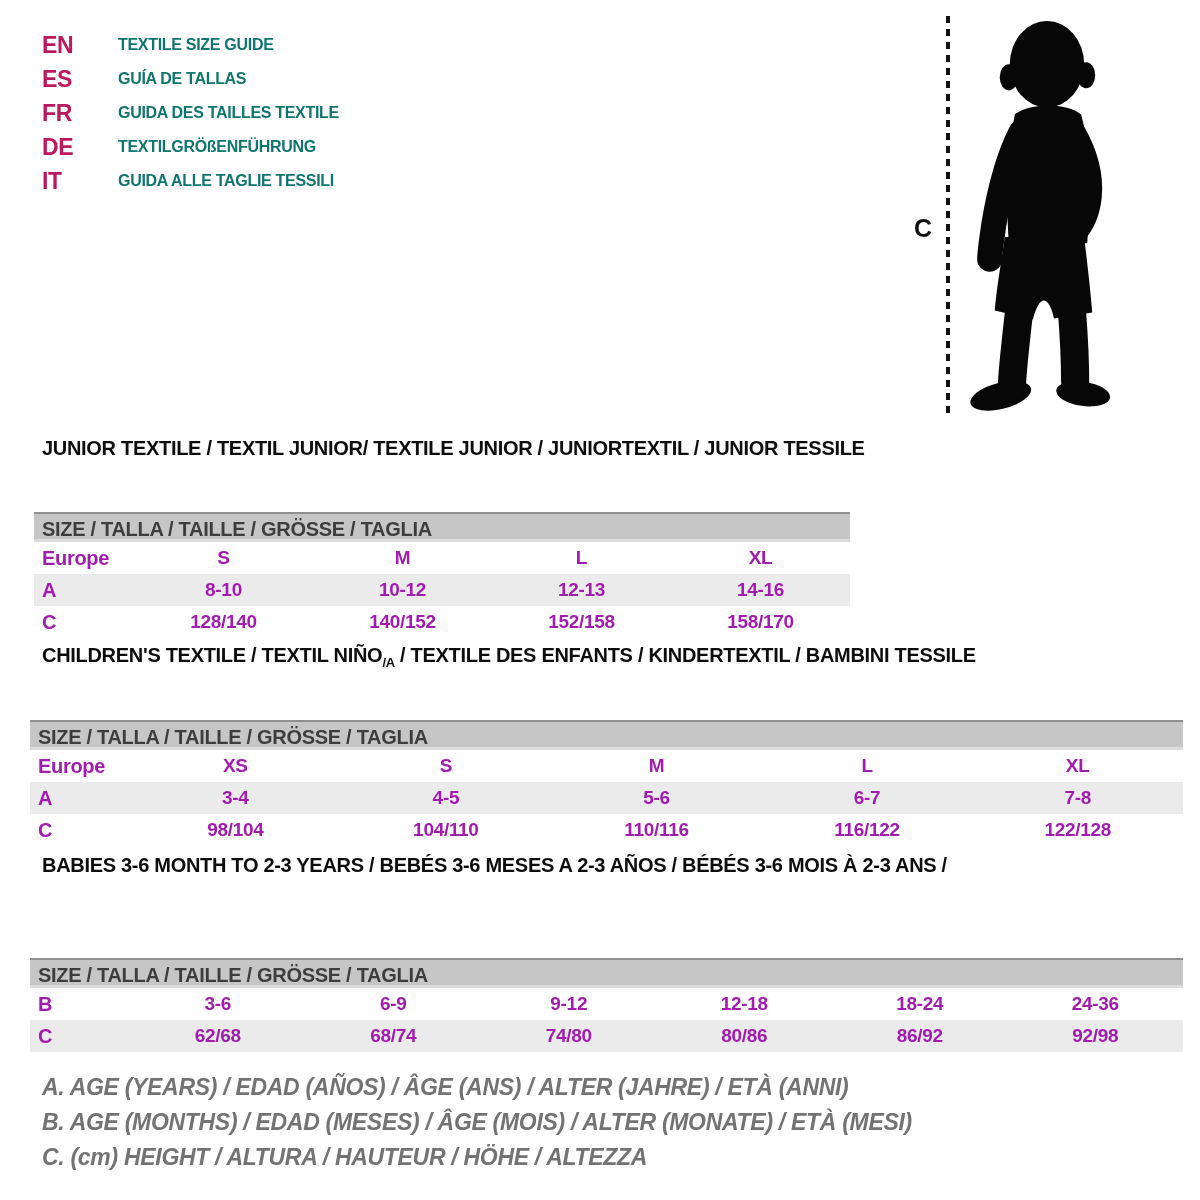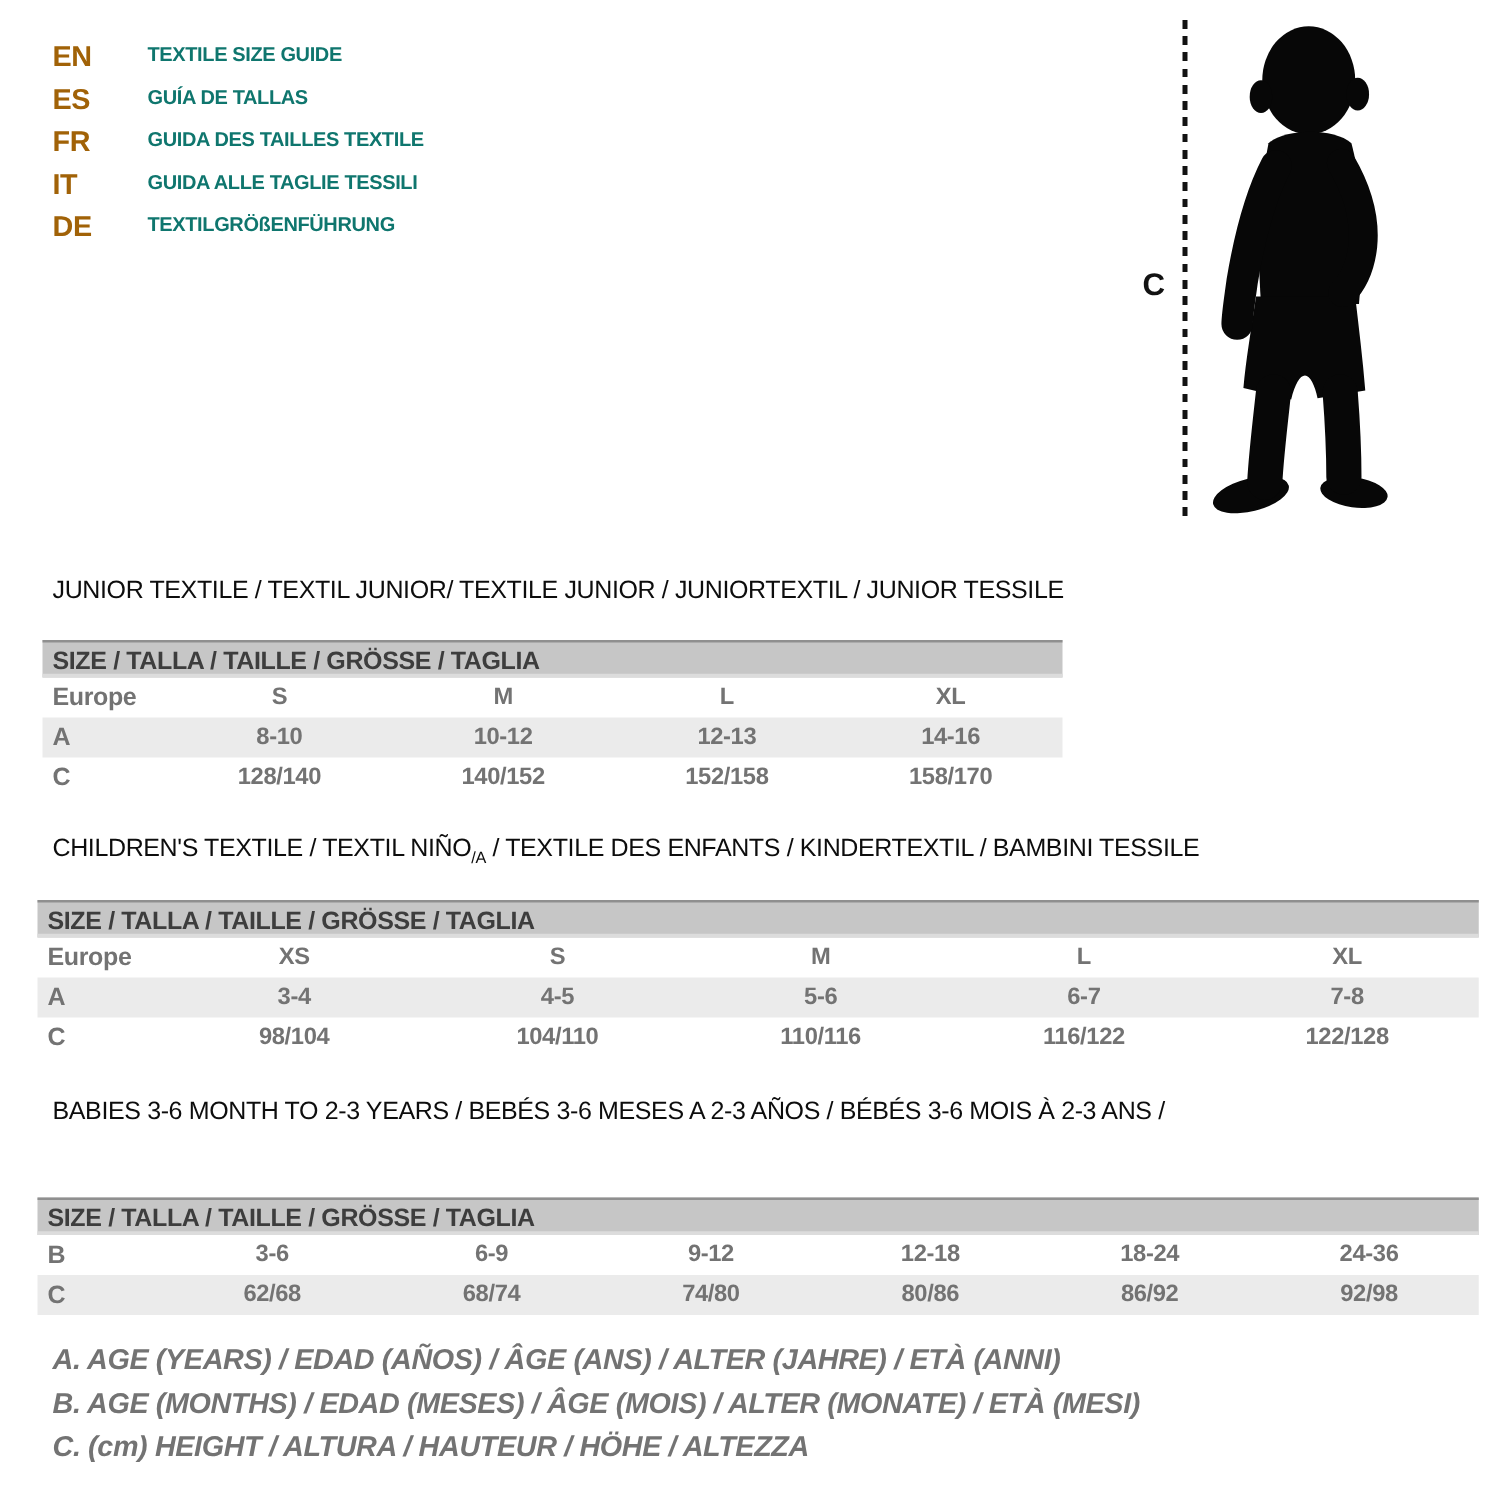--- a/index.html
+++ b/index.html
@@ -3,40 +3,40 @@
 <meta charset="utf-8">
 <style>
   html,body{margin:0;padding:0;background:#ffffff;}
   .canvas{
     position:relative;width:1200px;height:1200px;background:#ffffff;overflow:hidden;
     font-family:"Liberation Sans", sans-serif;color:#1c1c1c;letter-spacing:-0.3px;
   }
   
   .lang-list{position:absolute;top:28px;left:42px;}
   .lang-row{display:flex;height:34px;align-items:center;}
-  .lang-code{width:76px;font-size:23px;font-weight:700;color:#a16207;}
+  .lang-code{width:76px;font-size:23px;font-weight:700;color:#be185d;}
   .lang-title{font-size:16px;font-weight:700;color:#0f766e;white-space:nowrap;}
   
   .dashed-line{
     position:absolute;left:946px;top:16px;width:4px;height:398px;
     background:repeating-linear-gradient(to bottom,#121212 0 7px,transparent 7px 13px);
   }
   .c-label{position:absolute;left:914px;top:214px;font-size:25px;font-weight:700;color:#121212;}
   .silhouette{position:absolute;left:958px;top:14px;width:182px;height:402px;}
   
-  .sec-title{position:absolute;left:42px;font-size:20px;font-weight:400;color:#0d0d0d;white-space:nowrap;margin-top:24px;}
+  .sec-title{position:absolute;left:42px;font-size:20px;font-weight:700;color:#0d0d0d;white-space:nowrap;}
   .sec-title sub{font-size:13px;}
   .two-line{line-height:33px;}
   
   .stable{position:absolute;}
   .size-band{
     height:30px;background:#c6c6c6;border-top:2px solid #8f8f8f;border-bottom:3px solid #dcdcdc;
     font-size:20px;font-weight:700;color:#3d3d3d;line-height:30px;padding-left:8px;box-sizing:border-box;margin-top:32px;
   }
-  .trow{display:flex;height:32px;align-items:center;font-size:19px;font-weight:700;color:#737373;justify-content:flex-end;}
+  .trow{display:flex;height:32px;align-items:center;font-size:19px;font-weight:700;color:#a21caf;}
   .trow.alt{background:#ebebeb;}
   .trow .lbl{width:100px;padding-left:8px;box-sizing:border-box;font-size:20px;}
   .trow .cell{flex:1;text-align:center;}
   
   .legend{position:absolute;left:42px;top:1074px;}
   .legend-line{height:35px;font-size:23px;font-weight:700;color:#737373;white-space:nowrap;font-style:italic;}
 </style>
 </head>
 <body>
 
@@ -49,26 +49,26 @@
     </div>
     <div class="lang-row">
       <span class="lang-code">ES</span>
       <span class="lang-title">GUÍA DE TALLAS</span>
     </div>
     <div class="lang-row">
       <span class="lang-code">FR</span>
       <span class="lang-title">GUIDA DES TAILLES TEXTILE</span>
     </div>
     <div class="lang-row">
+      <span class="lang-code">DE</span>
+      <span class="lang-title">TEXTILGRÖßENFÜHRUNG</span>
+    </div>
+    <div class="lang-row">
       <span class="lang-code">IT</span>
       <span class="lang-title">GUIDA ALLE TAGLIE TESSILI</span>
-    </div>
-    <div class="lang-row">
-      <span class="lang-code">DE</span>
-      <span class="lang-title">TEXTILGRÖßENFÜHRUNG</span>
     </div>
   </div>
 
   <div class="dashed-line"></div>
   <div class="c-label">C</div>
   <svg class="silhouette" viewBox="0 0 180 400" aria-hidden="true">
     <g fill="#070707" stroke="none">
       <ellipse cx="88" cy="50" rx="37" ry="43"></ellipse>
       <ellipse cx="50" cy="63" rx="9" ry="13"></ellipse>
       <ellipse cx="127" cy="61" rx="9" ry="13"></ellipse>

